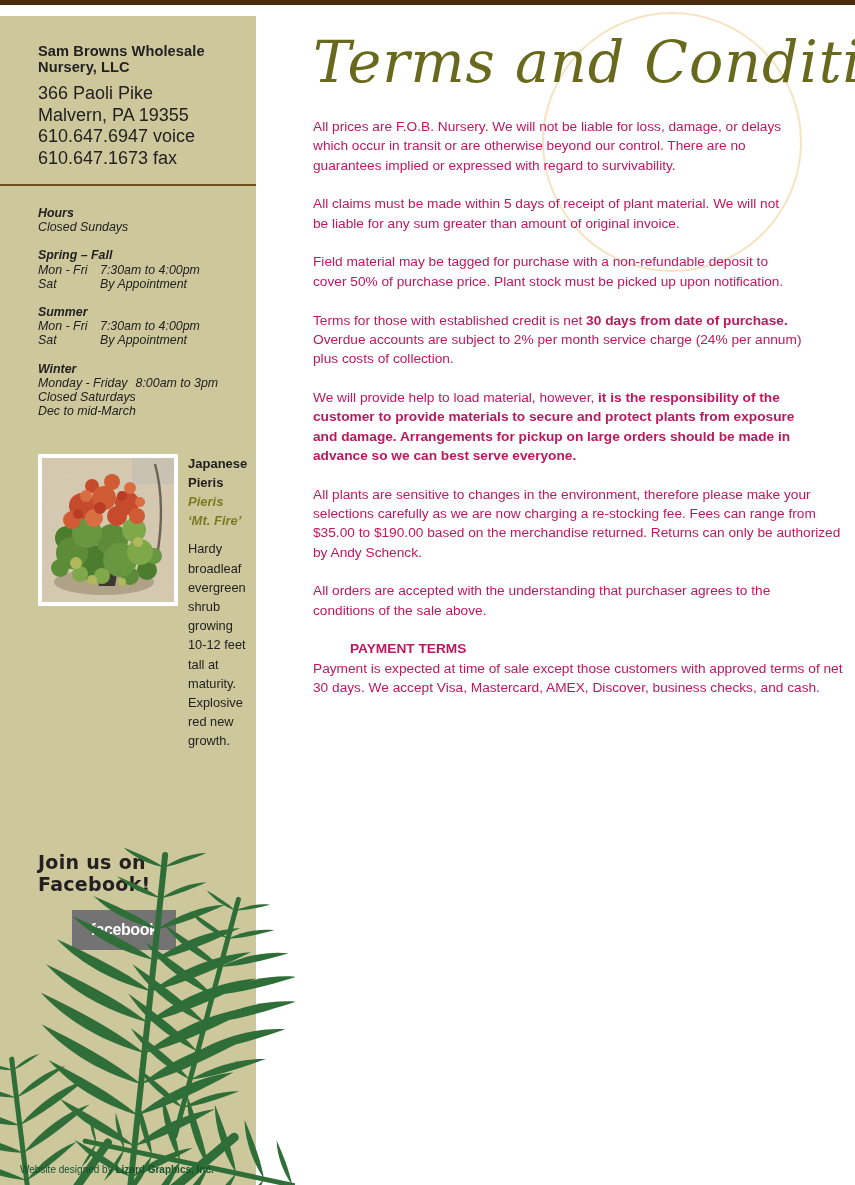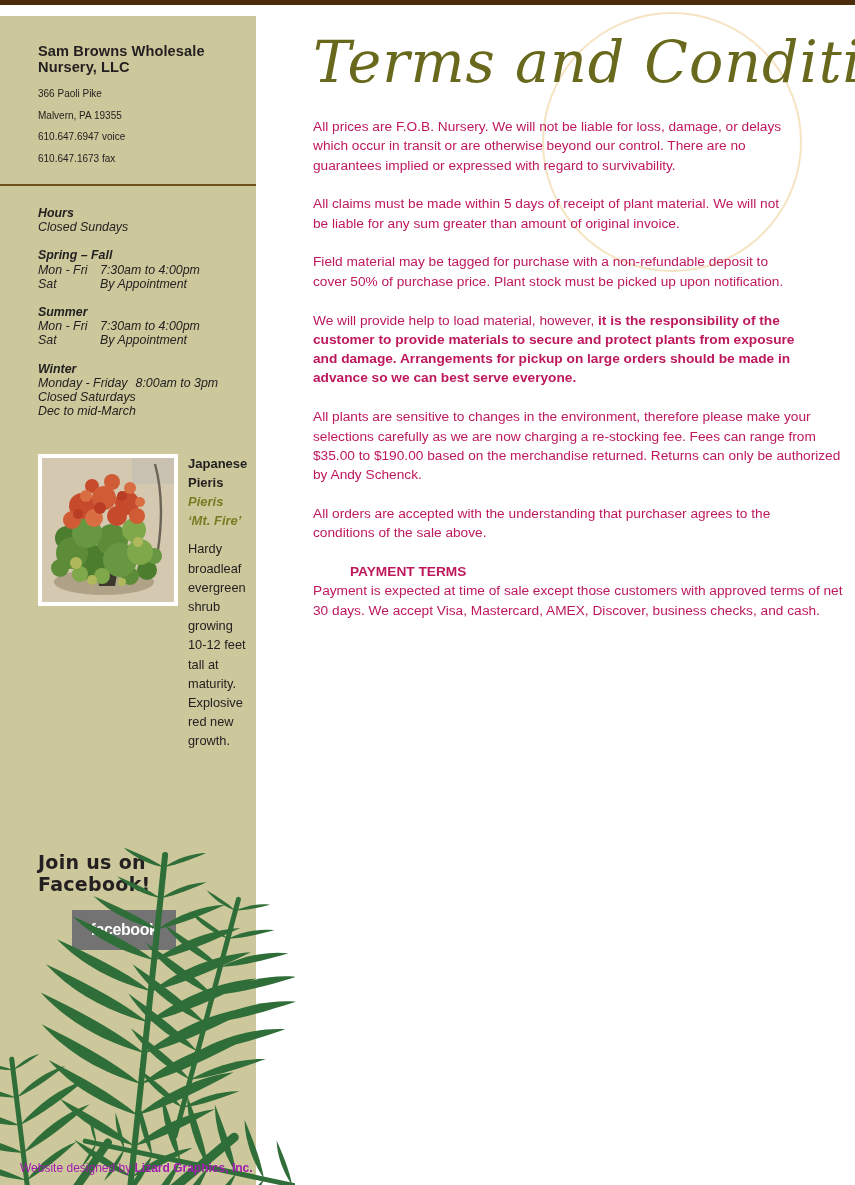--- a/index.html
+++ b/index.html
@@ -7,21 +7,21 @@
   body { font-family:"Liberation Sans", sans-serif; color:#242021; }
   .page { position:relative; width:855px; height:1185px; background:#ffffff; overflow:hidden; }
 
   
   .topbar { position:absolute; top:0; left:0; width:855px; height:5px; background:#4b2d0e; z-index:6; }
 
   
   .sidebar { position:absolute; top:16px; left:0; width:256px; height:1185px; background:#ccc89b; z-index:2; }
   .contact { padding:27px 20px 0 38px; }
   .company-name { font-size:14.6px; font-weight:bold; margin-bottom:8px; letter-spacing:0.1px; }
-  .contact-line { font-size:10px; line-height:21.5px; }
+  .contact-line { font-size:18px; line-height:21.5px; }
   .side-rule { margin-top:15px; border:0; border-top:2px solid #6e511d; width:100%; }
 
   .hours { padding:13px 16px 0 38px; font-size:12.4px; line-height:14.2px;font-style:italic; }
   .hours-group { margin-bottom:7px; }
   .hours-heading { font-weight:bold; padding-top:7px; }
   .hours-row { display:flex;align-items:flex-end; }
   .hours-day { min-width:54px; margin-right:8px; white-space:nowrap; }
   .hours-plain { }
 
   .plant { display:flex; margin:36px 8px 0 38px; }
@@ -32,21 +32,21 @@
   .plant-cultivar { font-style:italic; color:#7c7b24; font-weight:bold; font-size:13px; line-height:19px; }
   .plant-desc { margin-top:9px; }
 
   .facebook { margin-top:100px; }
   .fb-join { margin-left:38px; font-weight:bold; font-size:19px; letter-spacing:0.3px; font-family:"DejaVu Sans", sans-serif; }
   .fb-logo { margin:15px 0 0 72px; width:104px; height:40px; background:#737373; color:#ffffff;
              display:flex; align-items:center; justify-content:center; font-weight:bold;
              font-size:16px; letter-spacing:-0.4px; cursor:pointer; }
 
   .fronds { position:absolute; left:0; bottom:0; width:295px; height:365px; z-index:1; }
-  .credit { position:absolute; left:20px; bottom:26px; z-index:3; font-size:12px; color:#a21caf; }
+  .credit { position:absolute; left:20px; bottom:26px; z-index:3; font-size:10px; color:#14532d; }
   .credit .bold { font-weight:bold; }
   .bottombar { position:absolute; left:55px; bottom:0; width:240px; height:6px; background:#48401a; z-index:0; }
 
   
   .main { position:absolute; top:5px; left:295px; width:560px; height:1180px; padding:0 0 0 18px; }
   .deco-circle { position:absolute; left:247px; top:7px; width:260px; height:260px;
                  border:2px solid #f6e3c2; border-radius:50%; z-index:0; }
   .title { position:relative; z-index:1; margin:22px 0 0 0; font-family:"DejaVu Serif", serif;
            font-style:italic; font-weight:400; font-size:57px; line-height:70px;
            color:#69691d; letter-spacing:1px; white-space:nowrap; }
@@ -283,20 +283,23 @@
     <div class="deco-circle"></div>
     <h1 class="title">Terms and Conditions</h1>
     <div class="terms">
         <p><span>All prices are F.O.B. Nursery. We will not be liable for loss, damage, or delays
 which occur in transit or are otherwise beyond our control. There are no
 guarantees implied or expressed with regard to survivability.</span></p>
         <p><span>All claims must be made within 5 days of receipt of plant material. We will not
 be liable for any sum greater than amount of original invoice.</span></p>
         <p><span>Field material may be tagged for purchase with a non-refundable deposit to
 cover 50% of purchase price. Plant stock must be picked up upon notification.</span></p>
+        <p><span>Terms for those with established credit is net </span><span class="b">30 days from date of purchase.</span><span>
+Overdue accounts are subject to 2% per month service charge (24% per annum)
+plus costs of collection.</span></p>
         <p><span>We will provide help to load material, however, </span><span class="b">it is the responsibility of the
 customer to provide materials to secure and protect plants from exposure
 and damage. Arrangements for pickup on large orders should be made in
 advance so we can best serve everyone.</span></p>
         <p><span>All plants are sensitive to changes in the environment, therefore please make your
 selections carefully as we are now charging a re-stocking fee. Fees can range from
 $35.00 to $190.00 based on the merchandise returned. Returns can only be authorized
 by Andy Schenck.</span></p>
         <p><span>All orders are accepted with the understanding that purchaser agrees to the
 conditions of the sale above.</span></p>

